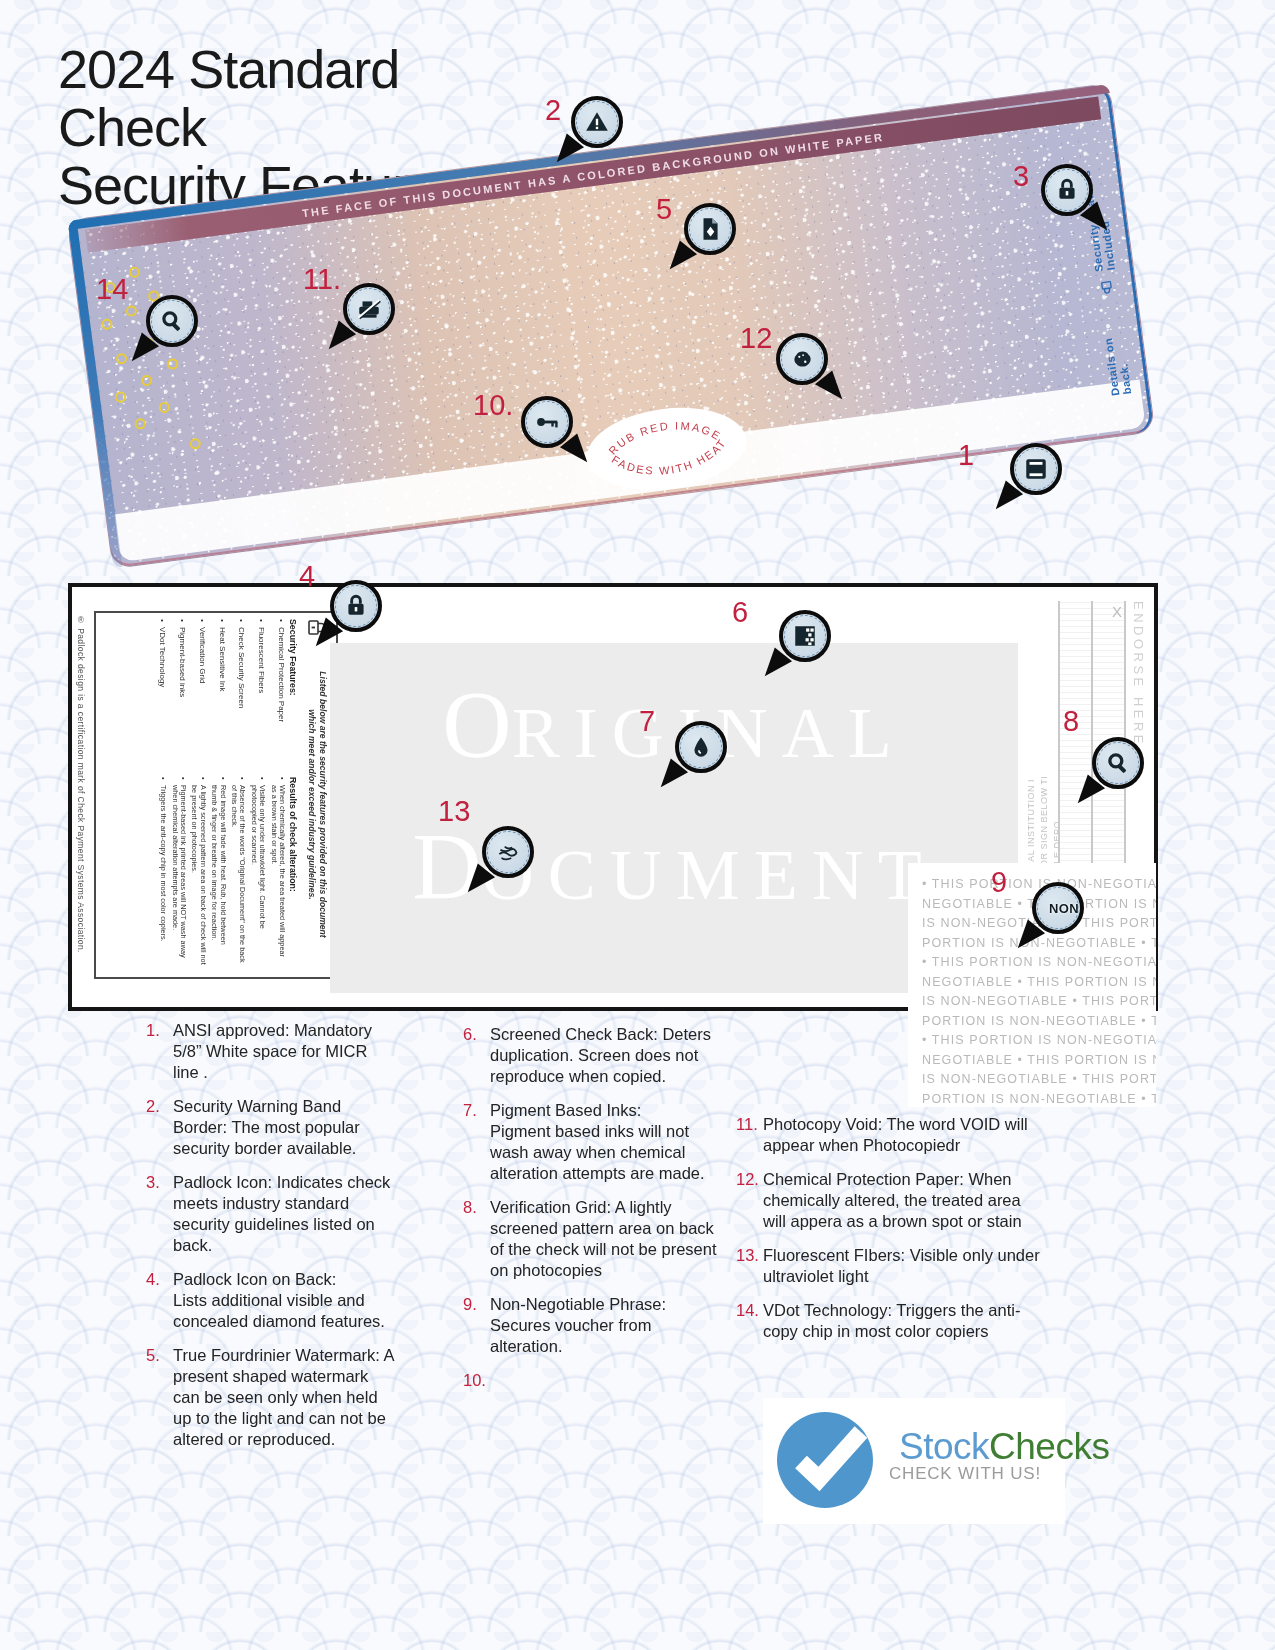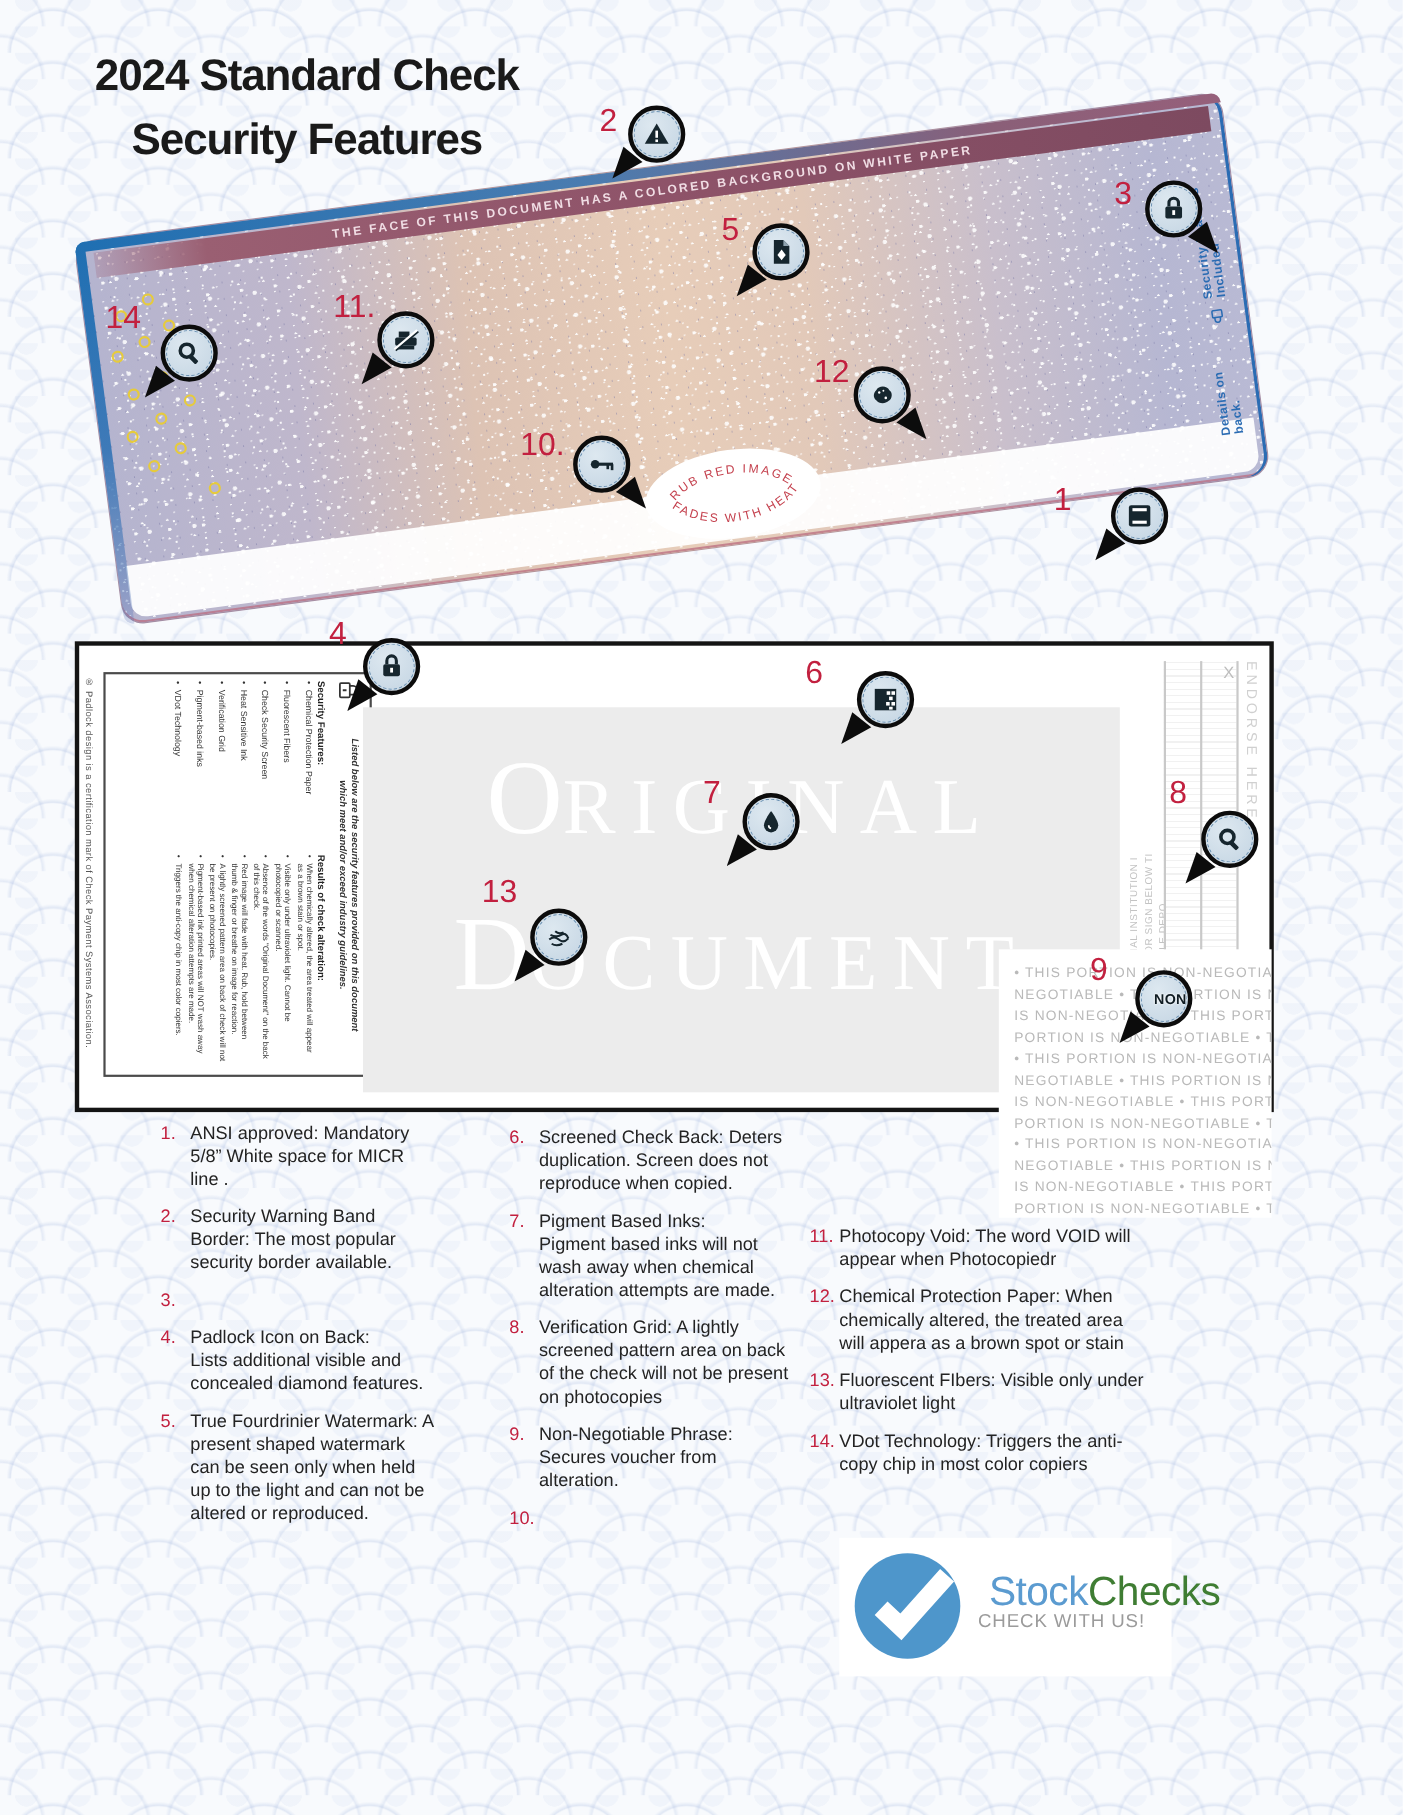--- a/index.html
+++ b/index.html
@@ -10,22 +10,22 @@
     background-image:
       radial-gradient(circle at 50% 100%, rgba(137,162,212,0) 55%, rgba(137,162,212,.22) 57%, rgba(137,162,212,0) 62%),
       radial-gradient(circle at 50% 100%, rgba(137,162,212,0) 55%, rgba(137,162,212,.18) 57%, rgba(137,162,212,0) 62%),
       radial-gradient(circle at 50% 0%, rgba(170,190,230,.10) 0 30%, transparent 31%);
     background-size:96px 48px,96px 48px,48px 24px;
     background-position:0 0,48px 24px,0 0;
   }
   .abs{position:absolute;}
   
   .title{
-    left:58px;top:40px;width:442px;text-align:center;
-    font-size:40px;font-weight:bold;letter-spacing:-1px;line-height:58px;color:#1a1a1a;
+    left:58px;top:40px;width:442px;text-align:left;
+    font-size:54px;font-weight:normal;letter-spacing:-1px;line-height:58px;color:#1a1a1a;
   }
   
   .check-front{
     left:85px;top:150px;width:1050px;height:350px;border-radius:20px;
     transform:rotate(-7.5deg);
     border:1px solid rgba(150,110,130,.55);
     box-shadow:inset -3px 0 0 #2b6cb3, inset 0 -2px 0 rgba(186,108,128,.75);
     background-color:#bdbdd4;
     background-image:
       radial-gradient(circle 1.7px at 21% 33%, rgba(255,255,255,.95) 60%, transparent 65%),
@@ -434,20 +434,21 @@
       <div class="feat">
       <span class="fnum">1.</span>
       <span class="ftext">ANSI approved: Mandatory 5/8” White space for MICR line .</span>
     </div>
       <div class="feat">
       <span class="fnum">2.</span>
       <span class="ftext">Security Warning Band Border: The most popular security border available.</span>
     </div>
       <div class="feat">
       <span class="fnum">3.</span>
+      <span class="ftext">Padlock Icon: Indicates check meets  industry standard security guidelines listed on back.</span>
     </div>
       <div class="feat">
       <span class="fnum">4.</span>
       <span class="ftext">Padlock Icon on Back:
 Lists additional visible and concealed diamond features.</span>
     </div>
       <div class="feat">
       <span class="fnum">5.</span>
       <span class="ftext">True Fourdrinier Watermark: A present shaped watermark can be seen only when held up to the light and can not be altered or reproduced.</span>
     </div>

